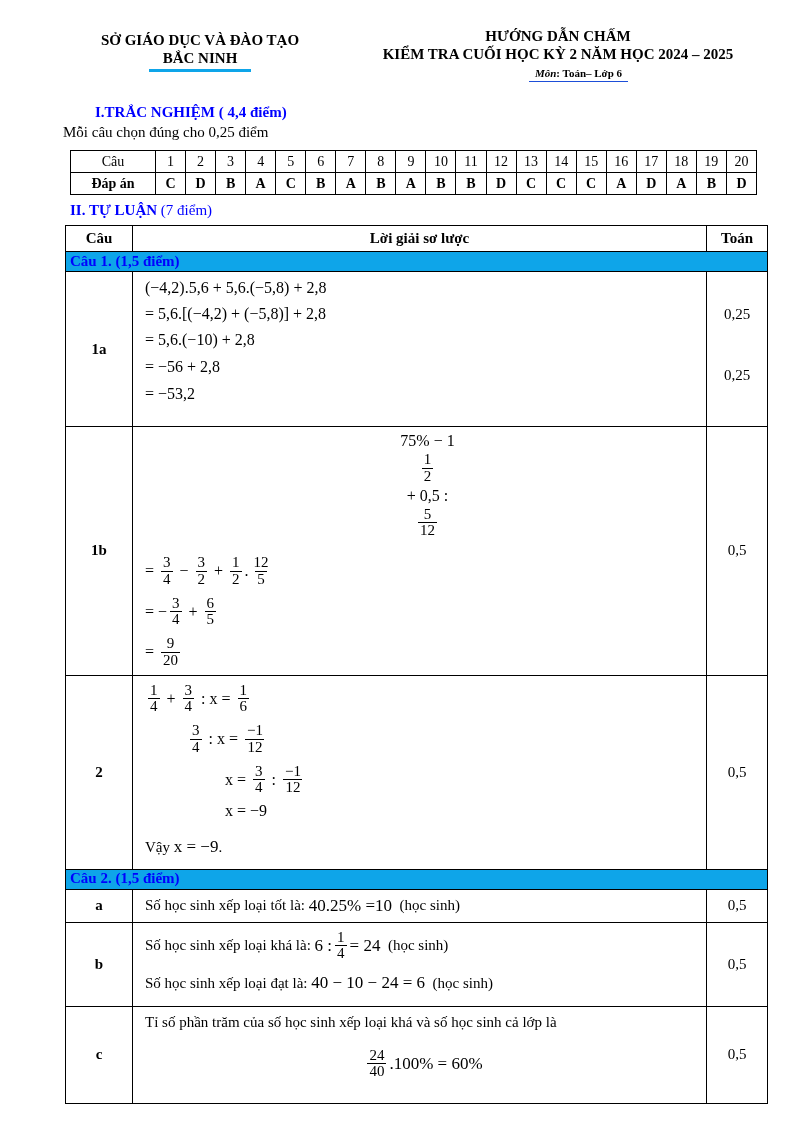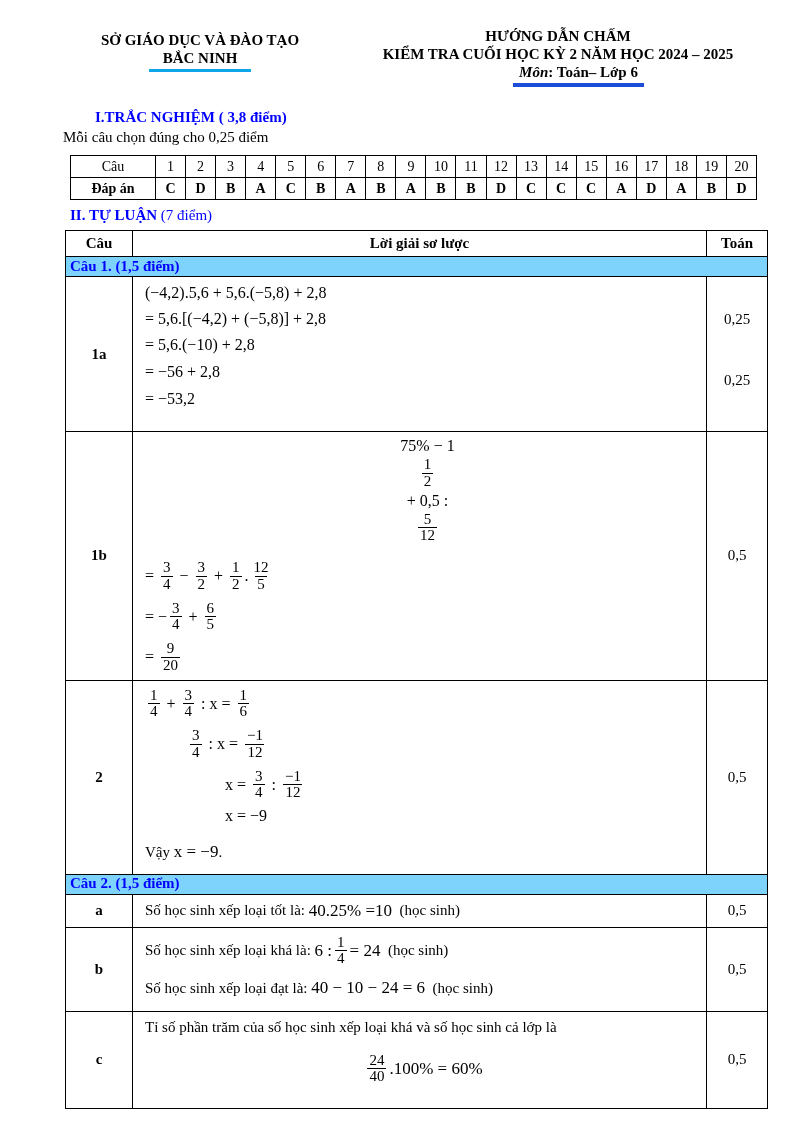--- a/index.html
+++ b/index.html
@@ -13,42 +13,42 @@
 
   
   .hdr { display:flex; }
   .hdr-left { width:270px; text-align:center; padding-top:4px; }
   .hdr-left .l1 { font-weight:bold; font-size:15px; }
   .hdr-left .l2 { font-weight:bold; font-size:15px; display:inline-block; border-bottom:3px solid #0ea5e9; padding:0 14px 2px; margin-top:1px; }
   .hdr-right { flex:1; text-align:center; }
   .hdr-right .r1 { font-weight:bold; font-size:15px; }
   .hdr-right .r2 { font-weight:bold; font-size:15px; margin-top:1px; }
   .hdr-right .r3 { margin-top:1px; }
-  .hdr-right .r3 .u { display:inline-block; border-bottom:4px solid #1d4ed8; padding:0 6px 2px; font-weight:bold; font-size:15px;margin-left:41px; }
+  .hdr-right .r3 .u { display:inline-block; border-bottom:1px solid #1d4ed8; padding:0 6px 2px; font-weight:bold; font-size:11px;margin-left:41px; }
   .hdr-right .r3 .mon { font-style:italic; }
 
   
   .sec1-title { color:#0000ff; font-weight:bold; font-size:15px; margin:22px 0 0 30px; }
   .sec1-sub { font-size:15px; margin-top:3px; margin-left:-2px; }
 
   table.mcq { border-collapse:collapse; margin-top:9px; margin-left:5px; width:687px; table-layout:fixed; }
   table.mcq td { border:1px solid #000; text-align:center; height:22px; font-size:14px; padding:0; }
   table.mcq td.lbl { width:85px; }
   table.mcq tr.ans td { font-weight:bold; }
 
   .sec2-title { color:#0000ff; font-size:15px; margin-top:7px; margin-left:5px; }
   .sec2-title b { font-weight:bold; }
 
   
   table.main { border-collapse:collapse; margin-top:6px; width:703px; table-layout:fixed; }
   table.main col.c-cau  { width:67px; }
   table.main col.c-diem { width:61px; }
   table.main td { border:1px solid #000; vertical-align:top; }
   table.main tr.head td { font-weight:bold; text-align:center; font-size:15px; height:26px; vertical-align:middle; }
-  table.main tr.grayrow td { background:#7dd3fc; color:#0000ff; font-weight:bold; font-size:15px; height:20px; padding:0 0 1px 4px; vertical-align:middle; }
+  table.main tr.grayrow td { background:#0ea5e9; color:#0000ff; font-weight:bold; font-size:15px; height:20px; padding:0 0 1px 4px; vertical-align:middle; }
   td.rowlbl { text-align:center; vertical-align:middle !important; font-weight:bold; font-size:15px; }
   td.content { padding:5px 4px 4px 12px; }
   td.points { text-align:center; font-size:15px; }
   td.points.mid { vertical-align:middle !important; }
   td.points .pt { font-size:15px; }
 
   
   .mline { display:flex; align-items:center; min-height:22px; font-size:15px; flex-wrap:nowrap; white-space:pre; }
   .mline.math { font-size:16px; }
   .mline.center { justify-content:center; }
@@ -71,21 +71,21 @@
       <div class="r1">HƯỚNG DẪN CHẤM</div>
       <div class="r2">KIỂM TRA CUỐI HỌC KỲ 2 NĂM HỌC 2024 – 2025</div>
       <div class="r3">
         <span class="u">
           <span class="mon">Môn</span><span>: Toán– Lớp 6</span>
         </span>
       </div>
     </div>
   </div>
 
-  <div class="sec1-title">I.TRẮC NGHIỆM ( 3,8 điểm)</div>
+  <div class="sec1-title">I.TRẮC NGHIỆM ( 4,4 điểm)</div>
   <div class="sec1-sub">Mỗi câu chọn đúng cho 0,25 điểm</div>
 
   <table class="mcq">
     <tbody>
       <tr>
         <td class="lbl">Câu</td>
       <td>1</td>
           <td>2</td>
           <td>3</td>
           <td>4</td>

